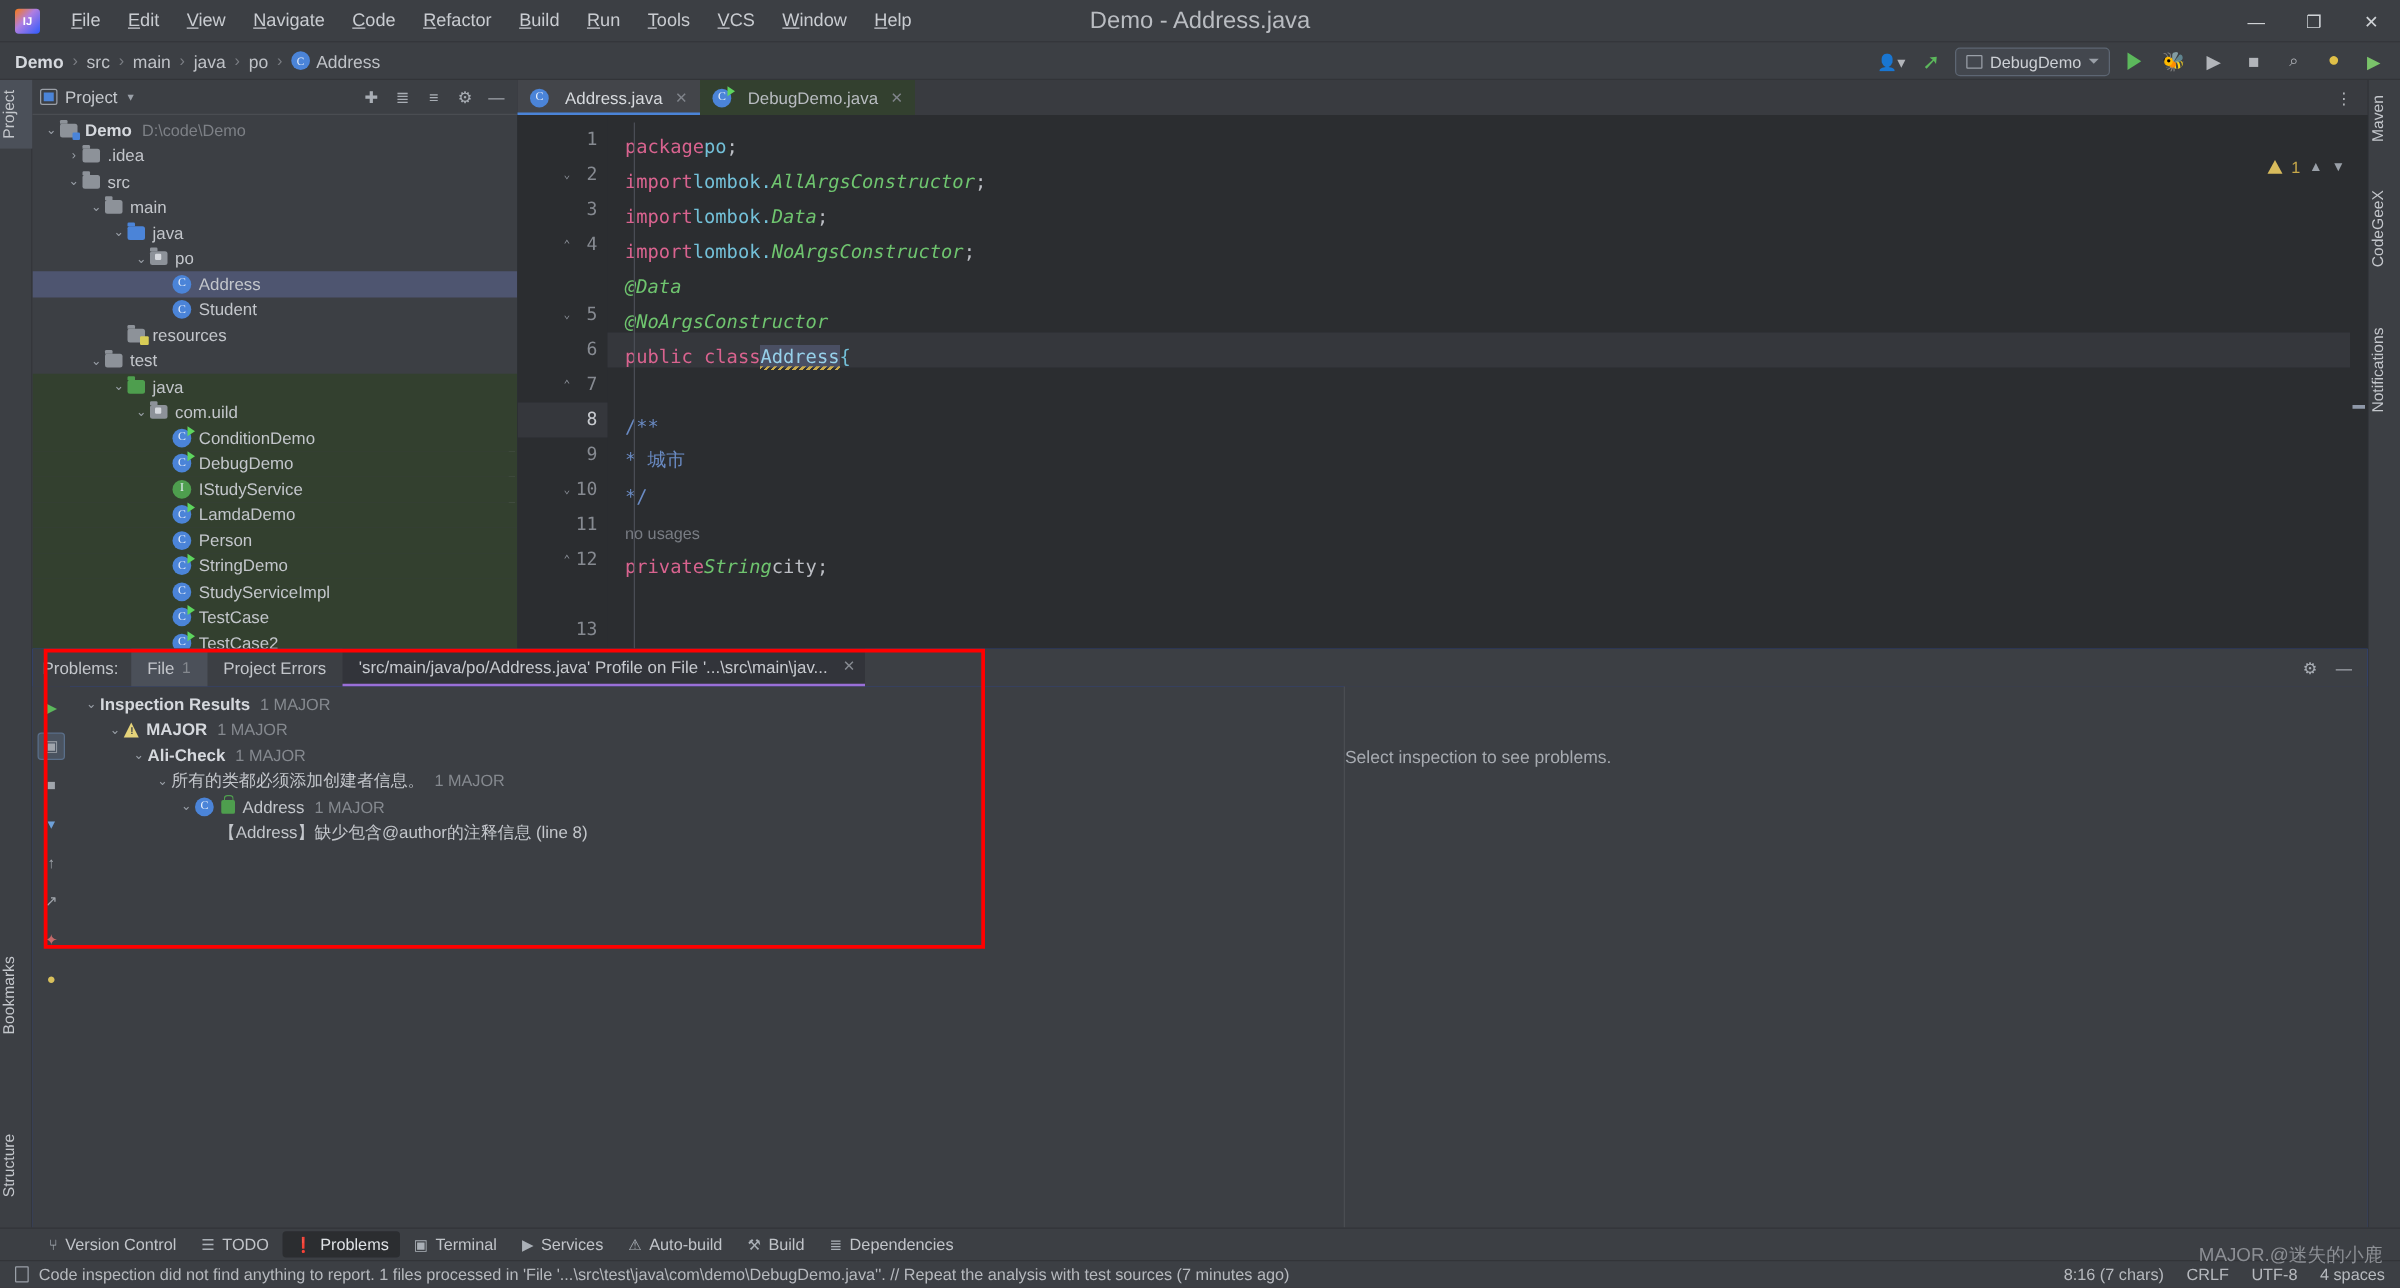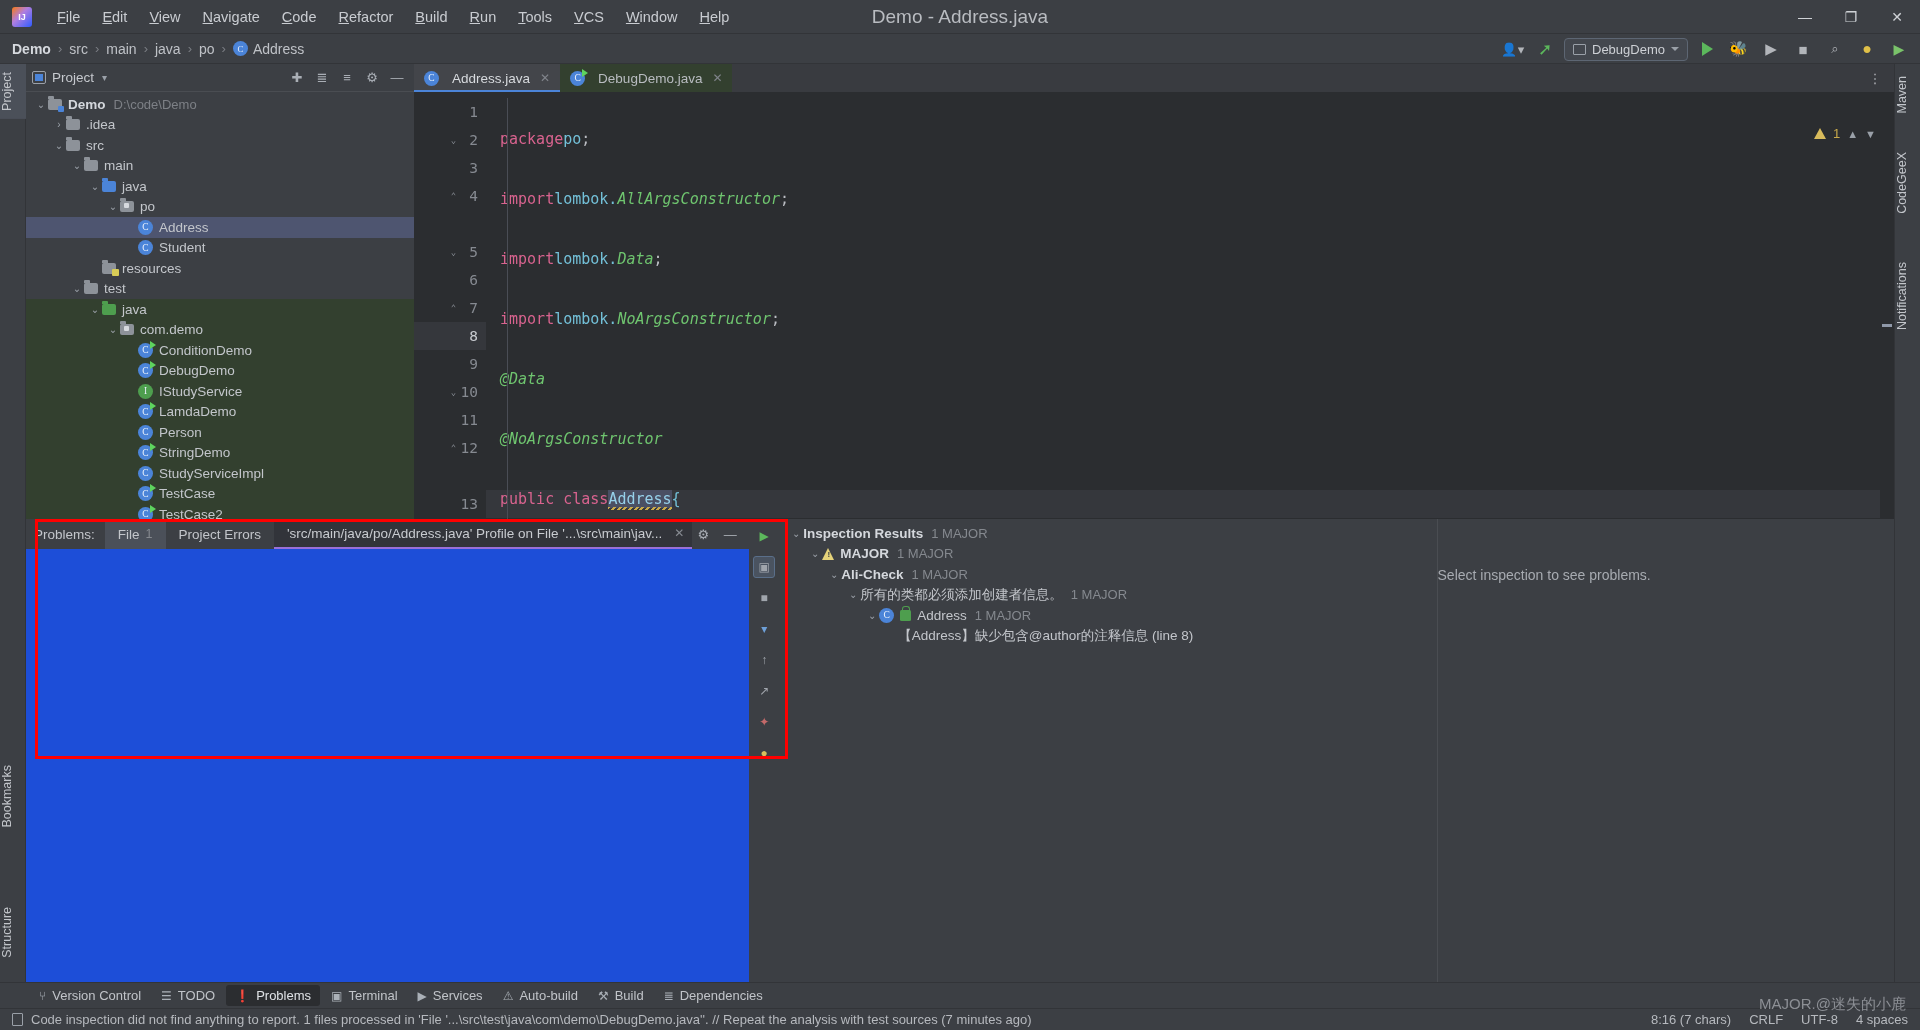--- a/index.html
+++ b/index.html
@@ -154,21 +154,21 @@
   .gline.cur { color: #c8cbd0; background: #35373c; }
   .gline.blank { color: transparent; }
   .fold {
     position: absolute; right: 26px; width: 13px; height: 13px; color: #8b9098;
     font-size: 9px; display: flex; align-items: center; justify-content: center;
   }
   .code {
     flex: 1 1 auto; position: relative; padding-top: 6px;
     font-family: "DejaVu Sans Mono", monospace; font-size: 15px;
   }
-  .cline { height: 28px; display: flex; align-items: flex-start; padding-left: 14px; white-space: pre; color: #bcbec4; margin-top: 32px; }
+  .cline { height: 28px; display: flex; align-items: flex-end; padding-left: 14px; white-space: pre; color: #bcbec4; }
   .cline.cur { background: #35373c; }
   .k { color: #d9638f; }           
   .n { color: #bcbec4; }
   .cl { color: #6fc56f; font-style: italic; }  
   .an { color: #6fc56f; font-style: italic; }
   .pk { color: #73c0d8; }
   .hint { color: #787c83; font-size: 13px; font-family: "Liberation Sans", sans-serif; font-style: normal; }
   .cmt { color: #6a8bc4; }
   .sel-ident { background: #4a4f63; position: relative; color: #96d0ea; }
   .sel-ident:after {
@@ -179,21 +179,21 @@
 
   .err-stripe { position: absolute; right: 0; top: 0; bottom: 0; width: 14px; background: #2b2d30; }
   .editor-hdr-right { position: absolute; right: 18px; top: 34px; display: flex; align-items: center; gap: 7px; font-size: 13px; color: #c8a94a; }
   .warn-tri { width:0; height:0; border-left:6px solid transparent; border-right:6px solid transparent; border-bottom:11px solid #d8bb5c; position: relative; }
   .chev { color: #9aa0a8; font-size: 11px; }
   .stripe-mark { position: absolute; right: 2px; width: 10px; height: 3px; background: #8f98a8; }
 
   
   .problems {
     position: absolute; left: 26px; top: 519px; right: 26px; height: 467px; background: #1d4ed8;
-    display: flex; 
+    display: flex; flex-direction: column;
   }
   .prob-tabs {
     height: 30px; display: flex; align-items: stretch; flex: 0 0 auto; position: relative;
     background: #3c3f44;
   }
   .prob-label { display: flex; align-items: center; font-size: 13.5px; color: #c3c6cb; padding: 0 10px 0 8px; }
   .ptab {
     display: flex; align-items: center; gap: 6px; padding: 0 13px; font-size: 13.5px; color: #c3c6cb;
   }
   .ptab.on { background: #4b5059; }
@@ -409,21 +409,21 @@
           <span class="">test</span>
         </div>
         <div class="trow testroot" style="padding-left: 62px;">
           <span class="twig">⌄</span>
           <span class="folder green"></span>
           <span class="">java</span>
         </div>
         <div class="trow testroot" style="padding-left: 80px;">
           <span class="twig">⌄</span>
           <span class="folder pkg"></span>
-          <span class="">com.demo</span>
+          <span class="">com.uild</span>
         </div>
         <div class="trow testroot" style="padding-left: 98px;">
           <span class="twig"></span>
           <span class="cicon runnable">C</span>
           <span class="">ConditionDemo</span>
         </div>
         <div class="trow testroot" style="padding-left: 98px;">
           <span class="twig"></span>
           <span class="cicon runnable">C</span>
           <span class="">DebugDemo</span>

